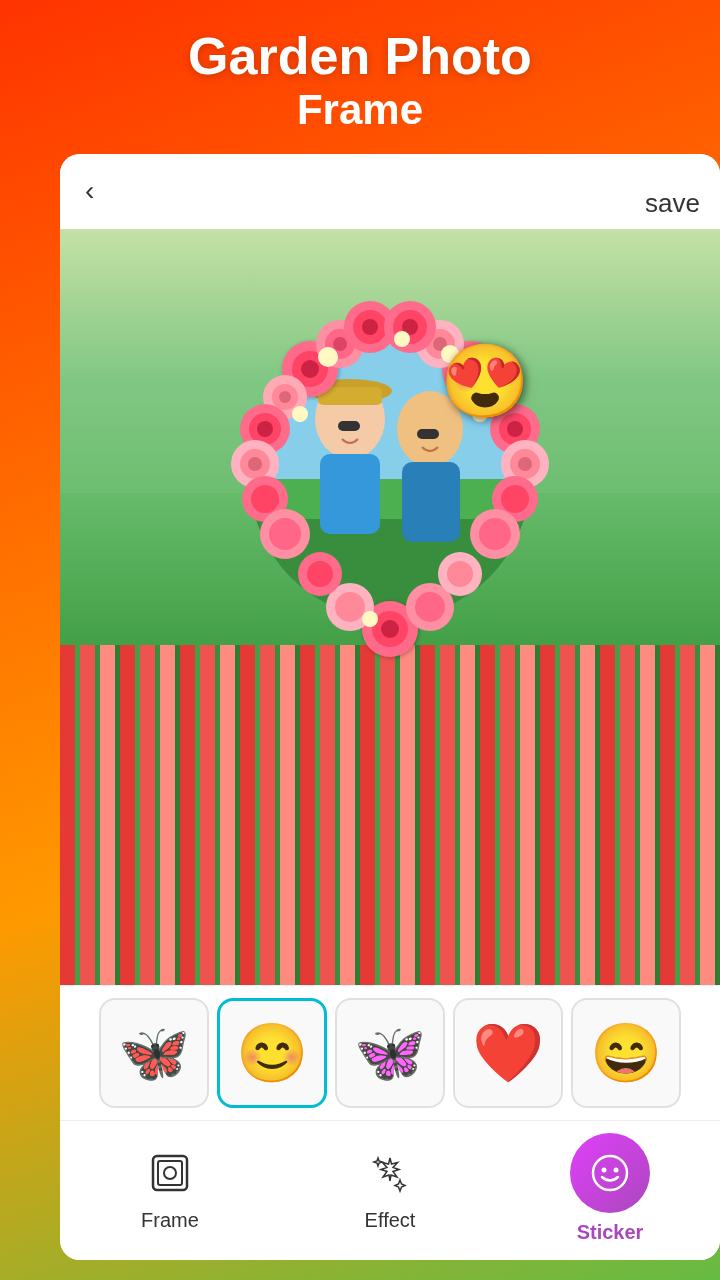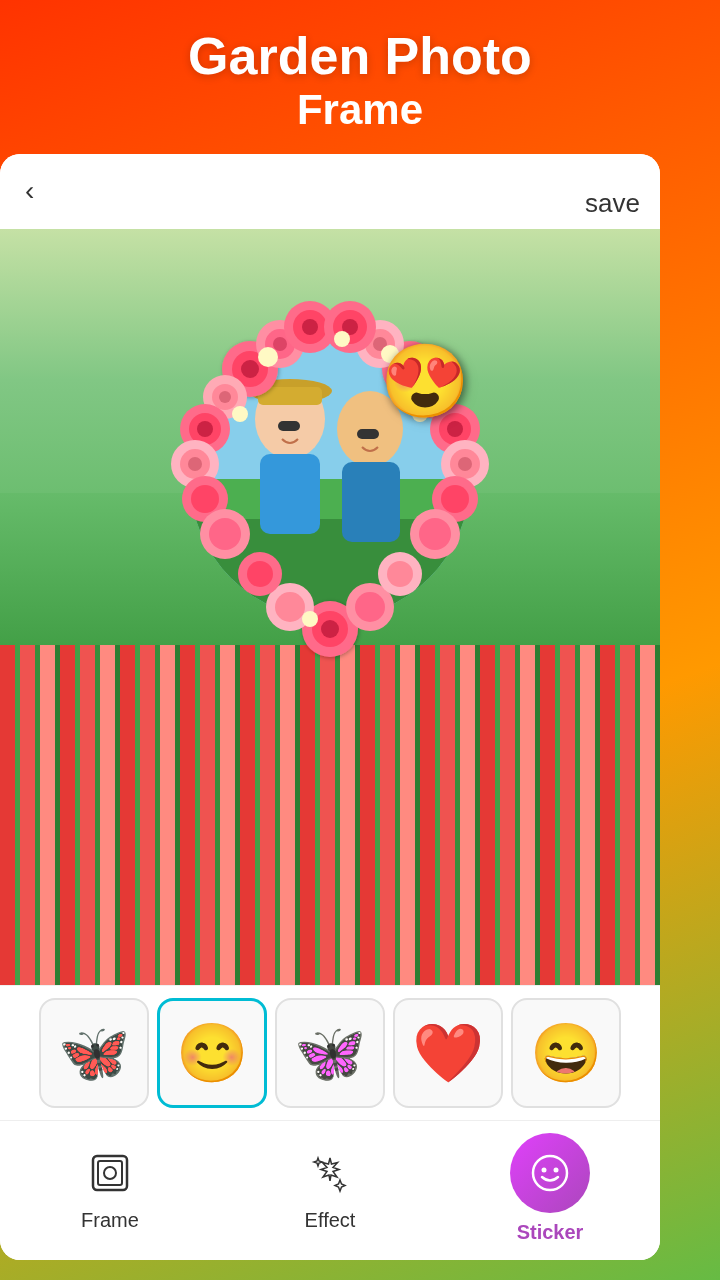--- a/index.html
+++ b/index.html
@@ -11,21 +11,21 @@
       overflow: hidden;
       font-family: 'Arial', sans-serif;
       background: linear-gradient(135deg, #ff4500 0%, #ff6a00 25%, #ff8c00 50%, #ffa500 75%, #4caf50 100%);
     }
 
     .app-container {
       width: 720px;
       height: 1280px;
       display: flex;
       flex-direction: column;
-      align-items: flex-start;
+      align-items: flex-end;
       background: linear-gradient(160deg, #ff3300 0%, #ff6600 30%, #ff9900 60%, #66bb44 100%);
     }
 
     .header {
       width: 100%;
       text-align: center;
       padding: 28px 20px 18px;
     }
 
     .header-title {

